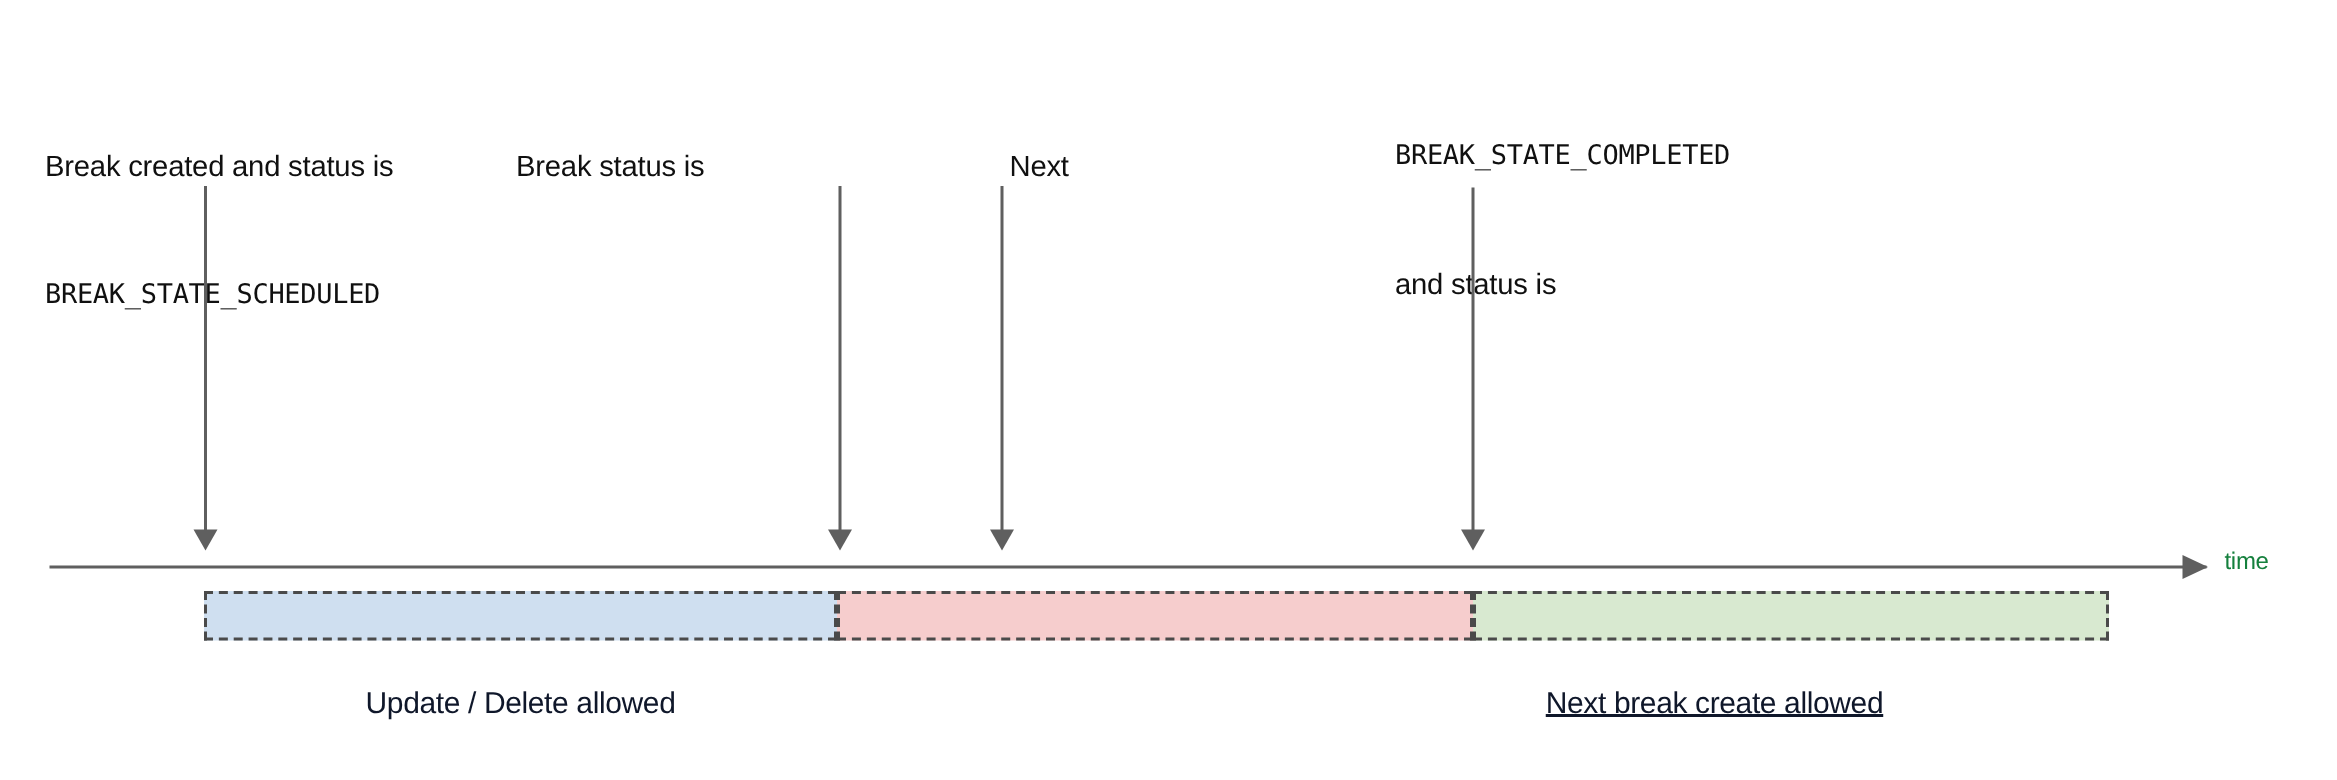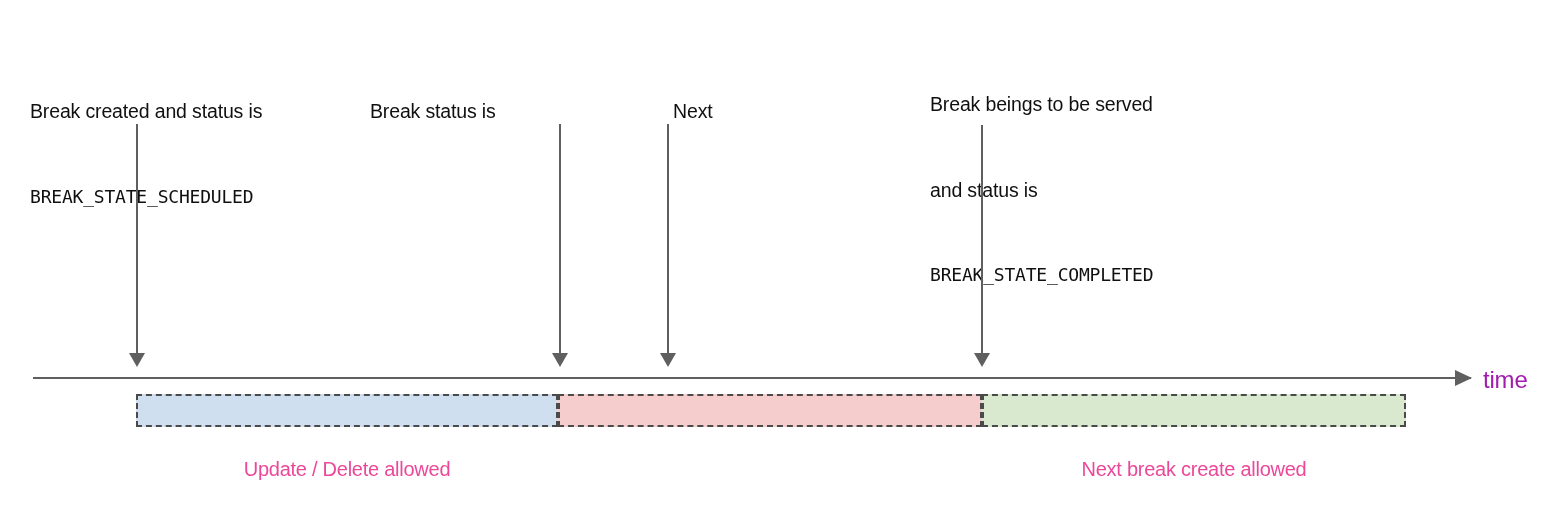--- a/index.html
+++ b/index.html
@@ -38,21 +38,21 @@
     letter-spacing: -0.15px;
   }
   .annot .mono {
     font-family: "DejaVu Sans Mono", "Liberation Mono", monospace;
     font-size: 18px;
     letter-spacing: -0.2px;
   }
   .annot-line { display: block; height: 28.5px; }
 
   .annot-1 { left: 30px;  top: 40px;  }
-  .annot-2 { left: 370px; top: 40px; text-align: center;  }
+  .annot-2 { left: 344px; top: 40px; text-align: center;  }
   .annot-3 { left: 673px; top: 40px;  }
   .annot-4 { left: 930px; top: 33px;  }
 
   
   .vline {
     position: absolute;
     width: 2px;
     background: #5f5f5f;
   }
   .vhead {
@@ -80,40 +80,40 @@
     width: 0;
     height: 0;
     border-top: 8px solid transparent;
     border-bottom: 8px solid transparent;
     border-left: 17px solid #5f5f5f;
   }
   .axis-label {
     position: absolute;
     left: 1483px;
     top: 366px;
-    font-size: 24px;
-    color: #a21caf;
+    font-size: 16px;
+    color: #15803d;
     letter-spacing: -0.2px;
   }
 
   
   .bar {
     position: absolute;
     top: 394px;
     height: 33px;
     box-sizing: border-box;
     border: 2px dashed #4a4a4a;
   }
 
   
   .caption {
     position: absolute;
     top: 458px;
     font-size: 20px;
-    color: #ec4899;
+    color: #0f172a;
     text-align: center;
     letter-spacing: -0.25px;
   }
 </style>
 </head>
 <body>
 
 <div id="diagram">
 
   <div class="annot annot-1">
@@ -129,31 +129,30 @@
   <div class="vline" style="left:559px; top:124px; height:230px;"></div>
   <div class="vhead" style="left:552px; top:353px;"></div>
 
   <div class="annot annot-3">
     <span class="annot-line sans">Next</span>
   </div>
   <div class="vline" style="left:667px; top:124px; height:230px;"></div>
   <div class="vhead" style="left:660px; top:353px;"></div>
 
   <div class="annot annot-4">
-    <span class="annot-line sans">Break beings to be served</span>
+    <span class="annot-line mono">BREAK_STATE_COMPLETED</span>
     <span class="annot-line sans">and status is</span>
-    <span class="annot-line mono">BREAK_STATE_COMPLETED</span>
   </div>
   <div class="vline" style="left:981px; top:125px; height:229px;"></div>
   <div class="vhead" style="left:974px; top:353px;"></div>
 
   <div class="axis-line"></div>
   <div class="axis-head"></div>
   <div class="axis-label">time</div>
 
   <div class="bar" style="left:136px; width:422px; background:#cfdff0;"></div>
   <div class="bar" style="left:558px; width:424px; background:#f6cdcd;"></div>
   <div class="bar" style="left:982px; width:424px; background:#d8e9d0;"></div>
 
   <div class="caption" style="left:136px; width:422px;">Update / Delete allowed</div>
-  <div class="caption" style="left:982px; width:424px;">Next break create allowed</div>
+  <div class="caption" style="left:931px; width:424px;text-decoration:underline;">Next break create allowed</div>
 
 </div>
 
 </body></html>

